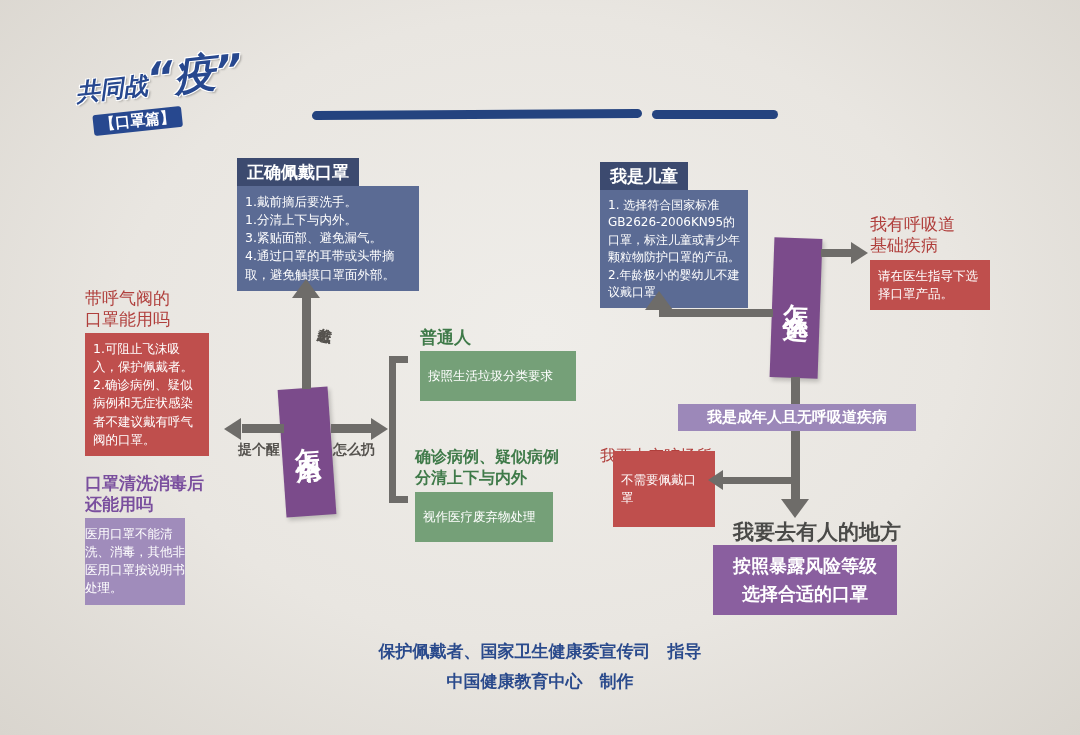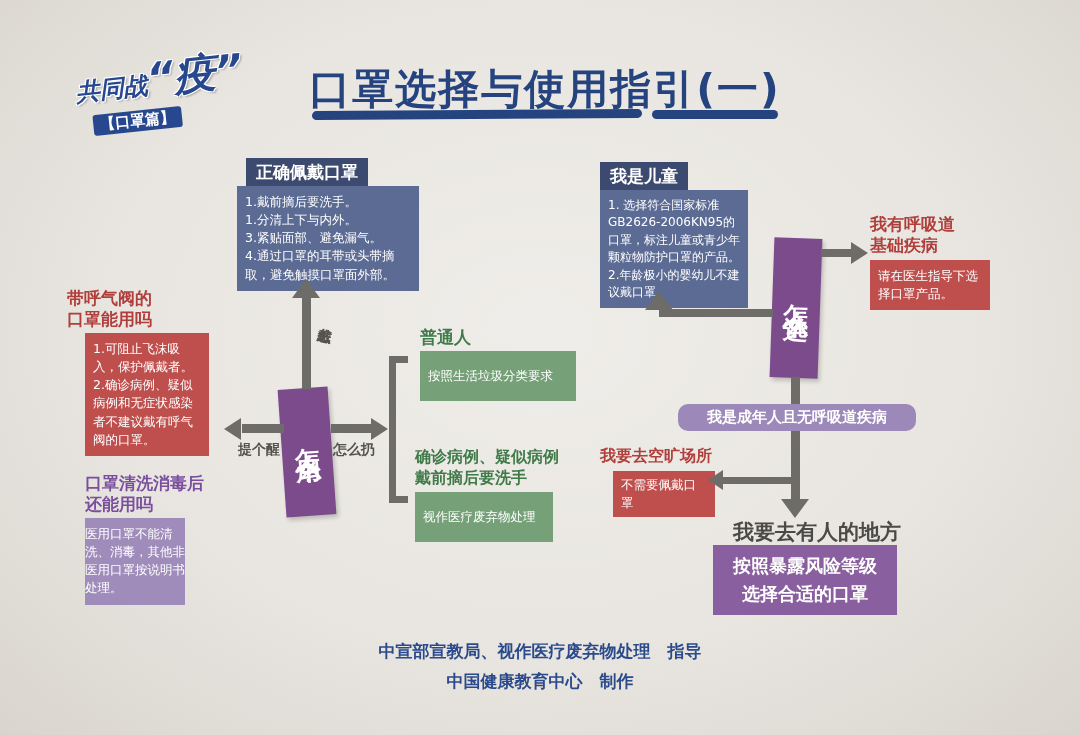--- a/index.html
+++ b/index.html
@@ -18,33 +18,33 @@
     font-size:15px;font-weight:bold;padding:1px 7px;border-radius:3px;}
 
   
   .title{left:250px;top:62px;width:590px;margin:0;text-align:center;color:#24437f;
     font-size:41px;font-weight:bold;letter-spacing:2px;white-space:nowrap;}
   .uline{background:#24437f;height:9px;border-radius:5px;}
 
   
   .hdr-navy{background:#3c4a6f;color:#fff;font-weight:bold;font-size:17px;padding:3px 10px;white-space:nowrap;}
   .box-navy{background:#5b6b94;color:#fff;font-size:12.5px;line-height:1.45;padding:7px 8px;}
-  .hdr-red{color:#b03f3c;font-weight:bold;font-size:17px;line-height:1.25;}
+  .hdr-red{color:#b03f3c;font-weight:normal;font-size:17px;line-height:1.25;}
   .box-red{background:#bf4f4d;color:#fff;font-size:12.5px;line-height:1.45;padding:7px 8px;}
   .hdr-purple{color:#7a4f9e;font-weight:bold;font-size:17px;line-height:1.25;}
   .box-purple{background:#a08cbb;color:#fff;font-size:12.5px;line-height:1.45;padding:7px 0;}
   .hdr-green{color:#3f7a49;font-weight:bold;font-size:16px;line-height:1.3;}
   .box-green{background:#75a078;color:#fff;font-size:12.5px;line-height:1.45;padding:16px 8px;}
 
   .hub{background:#7b4b8b;color:#fff;display:flex;align-items:center;justify-content:center;
     box-shadow:2px 3px 4px rgba(0,0,0,.2);}
   .hub span{writing-mode:vertical-rl;font-size:25px;font-weight:bold;letter-spacing:6px;}
 
   .adult-bar{background:#9c88b9;color:#fff;font-weight:bold;font-size:15px;text-align:center;
-    line-height:27px;white-space:nowrap;z-index:3;border-radius:10px;}
+    line-height:27px;white-space:nowrap;z-index:3;}
   .crowded-box{background:#8a5f9f;color:#fff;font-weight:bold;font-size:18px;text-align:center;
     line-height:1.55;padding:7px 6px;}
   .crowded-label{color:#4a4a48;font-weight:bold;font-size:21px;white-space:nowrap;}
 
   
   .bar{background:#6e6c69;z-index:1;}
   .tri{width:0;height:0;z-index:1;}
   .tri-up{border-left:14px solid transparent;border-right:14px solid transparent;border-bottom:19px solid #6e6c69;}
   .tri-down{border-left:14px solid transparent;border-right:14px solid transparent;border-top:19px solid #6e6c69;}
   .tri-left{border-top:11px solid transparent;border-bottom:11px solid transparent;border-right:17px solid #6e6c69;}
@@ -61,25 +61,24 @@
 
 <div class="canvas">
 
   <div class="abs logo">
     <div class="logo-line">
       <span class="logo-prefix">共同战</span><span class="logo-main">“疫”</span>
     </div>
     <div class="logo-badge">【口罩篇】</div>
   </div>
 
-  <h1 class="abs title">口罩选择与使用指引(一)</h1>
   <div class="abs uline" style="left:312px;top:110px;width:330px;transform:rotate(-0.4deg);"></div>
   <div class="abs uline" style="left:652px;top:110px;width:126px;"></div>
 
-  <div class="abs hdr-navy" style="left:246px;top:158px;">正确佩戴口罩</div>
+  <div class="abs hdr-navy" style="left:237px;top:158px;">正确佩戴口罩</div>
   <div class="abs box-navy" style="left:237px;top:186px;width:166px;">
     <div>1.戴前摘后要洗手。</div>
     <div>1.分清上下与内外。</div>
     <div>3.紧贴面部、避免漏气。</div>
     <div>4.通过口罩的耳带或头带摘取，避免触摸口罩面外部。</div>
   </div>
 
   <div class="abs hub" style="left:282px;top:388px;width:50px;height:128px;transform:rotate(-4deg);">
     <span>怎么用？</span>
   </div>
@@ -93,41 +92,41 @@
   <div class="abs alabel" style="left:238px;top:441px;text-align:right;">提个醒</div>
 
   <div class="abs bar" style="left:331px;top:424px;width:42px;height:9px;"></div>
   <div class="abs tri tri-right" style="left:371px;top:418px;"></div>
   <div class="abs alabel" style="left:333px;top:441px;">怎么扔</div>
 
   <div class="abs bar" style="left:389px;top:356px;width:7px;height:147px;"></div>
   <div class="abs bar" style="left:389px;top:356px;width:19px;height:7px;"></div>
   <div class="abs bar" style="left:389px;top:496px;width:19px;height:7px;"></div>
 
-  <div class="abs hdr-red" style="left:67px;top:288px;">
+  <div class="abs hdr-red" style="left:85px;top:288px;">
     <div>带呼气阀的</div>
     <div>口罩能用吗</div>
   </div>
   <div class="abs box-red" style="left:85px;top:333px;width:108px;">
     <div>1.可阻止飞沫吸入，保护佩戴者。</div>
     <div>2.确诊病例、疑似病例和无症状感染者不建议戴有呼气阀的口罩。</div>
   </div>
 
   <div class="abs hdr-purple" style="left:85px;top:473px;">
     <div>口罩清洗消毒后</div>
     <div>还能用吗</div>
   </div>
   <div class="abs box-purple" style="left:85px;top:518px;width:100px;">医用口罩不能清洗、消毒，其他非医用口罩按说明书处理。</div>
 
   <div class="abs hdr-green" style="left:420px;top:326px;font-size:17px;">普通人</div>
   <div class="abs box-green" style="left:420px;top:351px;width:140px;">按照生活垃圾分类要求</div>
 
   <div class="abs hdr-green" style="left:415px;top:447px;">
     <div>确诊病例、疑似病例</div>
-    <div>戴前摘后要洗手</div>
+    <div>分清上下与内外</div>
   </div>
   <div class="abs box-green" style="left:415px;top:492px;width:122px;">视作医疗废弃物处理</div>
 
   <div class="abs hdr-navy" style="left:600px;top:162px;">我是儿童</div>
   <div class="abs box-navy" style="left:600px;top:190px;width:132px;font-size:12px;">
     <div>1. 选择符合国家标准GB2626-2006KN95的口罩，标注儿童或青少年颗粒物防护口罩的产品。</div>
     <div>2.年龄极小的婴幼儿不建议戴口罩。</div>
   </div>
 
   <div class="abs hub" style="left:772px;top:238px;width:48px;height:140px;transform:rotate(2deg);">
@@ -148,24 +147,24 @@
 
   <div class="abs bar" style="left:791px;top:377px;width:9px;height:126px;"></div>
   <div class="abs tri tri-down" style="left:781px;top:499px;"></div>
 
   <div class="abs adult-bar" style="left:678px;top:404px;width:238px;height:27px;">我是成年人且无呼吸道疾病</div>
 
   <div class="abs bar" style="left:722px;top:477px;width:69px;height:7px;"></div>
   <div class="abs tri tri-left-sm" style="left:708px;top:470px;"></div>
 
   <div class="abs hdr-red" style="left:600px;top:446px;font-size:16px;">我要去空旷场所</div>
-  <div class="abs box-red" style="left:613px;top:471px;width:86px;padding:5px 8px;">不需要佩戴口罩</div>
+  <div class="abs box-red" style="left:613px;top:451px;width:86px;padding:20px 8px;">不需要佩戴口罩</div>
 
   <div class="abs crowded-label" style="left:733px;top:518px;">我要去有人的地方</div>
   <div class="abs crowded-box" style="left:713px;top:545px;width:172px;">
     <div>按照暴露风险等级</div>
     <div>选择合适的口罩</div>
   </div>
 
-  <div class="abs credit" style="top:640px;">中宣部宣教局、视作医疗废弃物处理　指导</div>
+  <div class="abs credit" style="top:640px;">保护佩戴者、国家卫生健康委宣传司　指导</div>
   <div class="abs credit" style="top:670px;">中国健康教育中心　制作</div>
 
 </div>
 
 </body></html>

